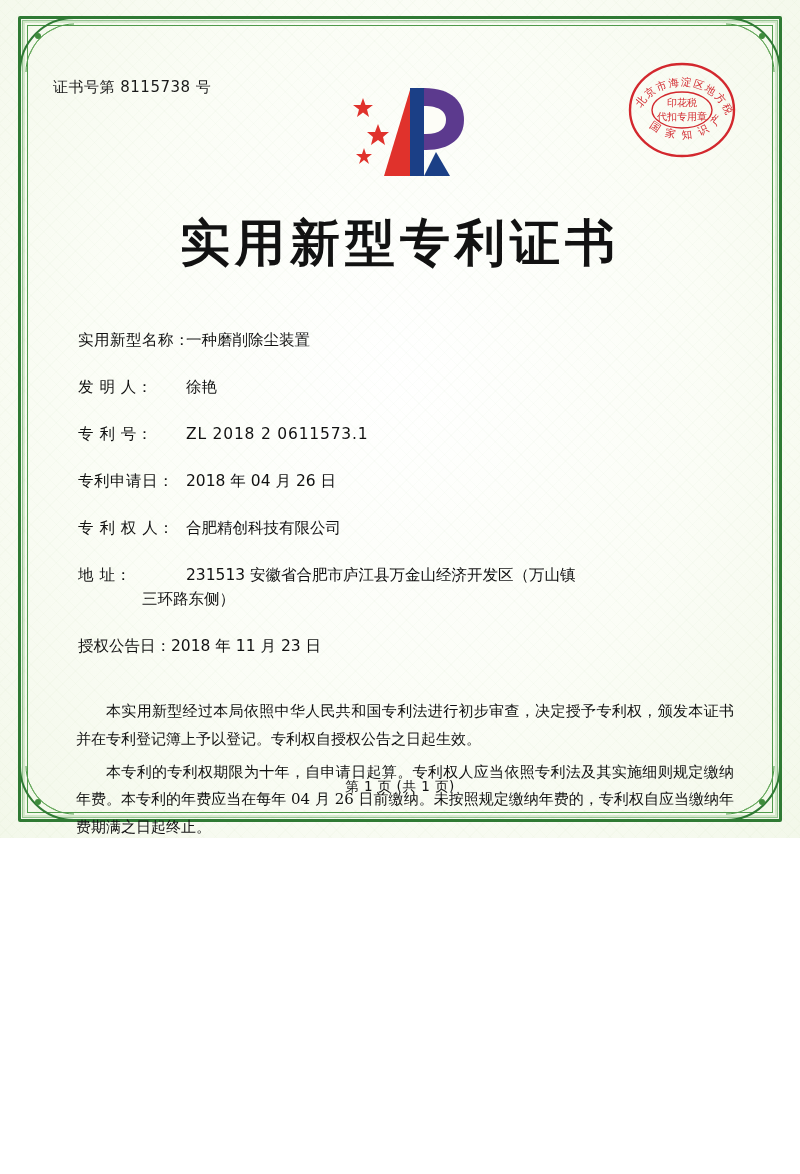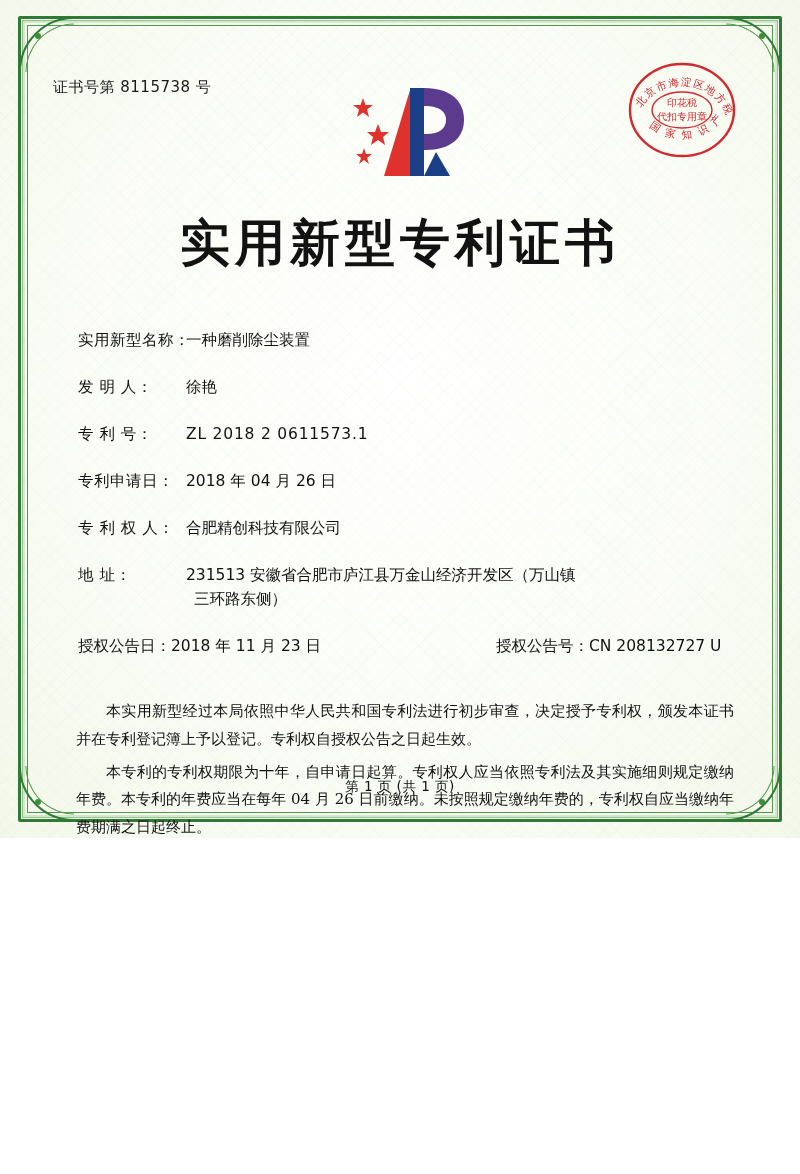--- a/index.html
+++ b/index.html
@@ -141,21 +141,21 @@
     letter-spacing: 0.5px;
   }
   .field .val {
     display: inline;
   }
   .field .val.mono {
     font-family: "DejaVu Sans", "Liberation Sans", sans-serif;
     letter-spacing: 0.8px;
   }
   .addr-second {
-    margin-left: 116px;
+    margin-left: 64px;
     white-space: nowrap;
   }
   .grant-row {
     position: relative;
     margin-bottom: 22px;
     white-space: nowrap;
   }
   .grant-right {
     position: absolute;
     left: 418px;
@@ -346,23 +346,20 @@
         <span class="lbl">专 利 权 人：</span><span class="val">合肥精创科技有限公司</span>
       </div>
 
       <div class="field">
         <span class="lbl">地        址：</span><span class="val">231513 安徽省合肥市庐江县万金山经济开发区（万山镇</span>
         <div class="addr-second">三环路东侧）</div>
       </div>
 
       <div class="grant-row">
         <span class="lbl">授权公告日：</span><span class="val">2018 年 11 月 23 日</span>
-        <span class="grant-right">
-          <span>授权公告号：</span><span class="val mono">CN 208132727 U</span>
-        </span>
       </div>
     </div>
 
     <div class="paras">
       <p>本实用新型经过本局依照中华人民共和国专利法进行初步审查，决定授予专利权，颁发本证书并在专利登记簿上予以登记。专利权自授权公告之日起生效。</p>
       <p>本专利的专利权期限为十年，自申请日起算。专利权人应当依照专利法及其实施细则规定缴纳年费。本专利的年费应当在每年 04 月 26 日前缴纳。未按照规定缴纳年费的，专利权自应当缴纳年费期满之日起终止。</p>
     </div>
 
     <div class="barcode">
       <svg width="230" height="30" viewBox="0 0 230 30" preserveAspectRatio="none">

